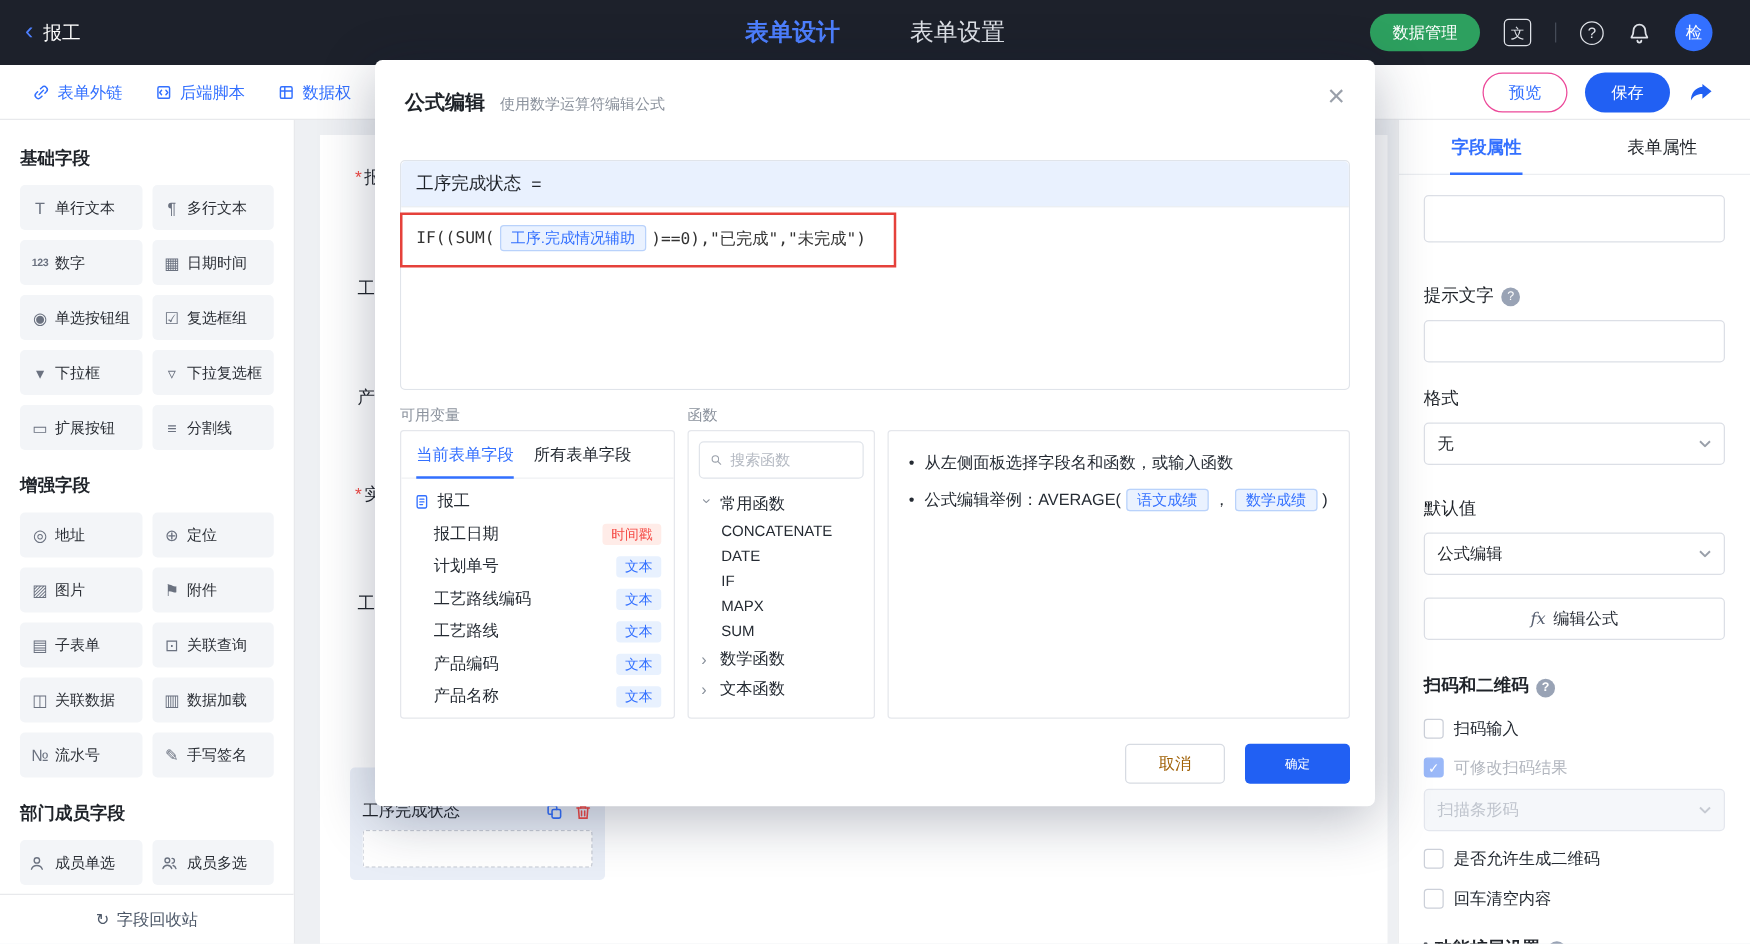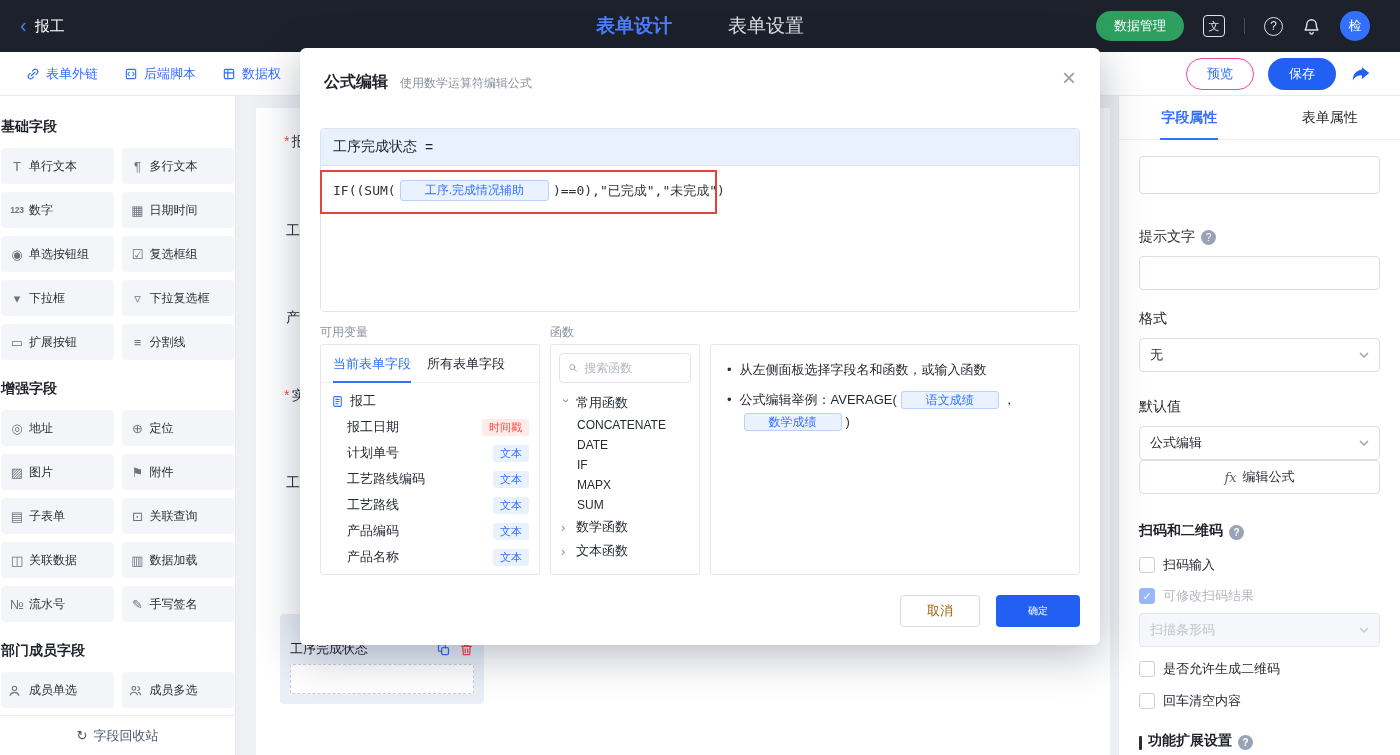--- a/index.html
+++ b/index.html
@@ -25,21 +25,21 @@
   
   .toolbar{position:absolute;left:0;top:52px;width:1400px;height:44px;background:#fff;border-bottom:1px solid #e8e9ec;display:flex;align-items:center}
   .tbar-left{display:flex;align-items:center;gap:26px;margin-left:26px}
   .tbar-link{display:flex;align-items:center;gap:6px;color:#3370ff;font-size:13px;cursor:pointer;white-space:nowrap}
   .tbar-right{margin-left:auto;display:flex;align-items:center;gap:14px;margin-right:28px}
   .btn-preview{width:68px;height:32px;border:1px solid #ec4899;border-radius:16px;background:#fff;color:#3370ff;font-size:13px;cursor:pointer;font-family:inherit}
   .btn-save{width:68px;height:32px;border:0;border-radius:16px;background:#2160f3;color:#fff;font-size:13px;cursor:pointer;font-family:inherit}
   .share-btn{cursor:pointer}
 
   
-  .sidebar{position:absolute;left:0;top:96px;width:236px;height:659px;background:#fff;border-right:1px solid #e8e9ec;padding:18px 1px;overflow:hidden}
+  .sidebar{position:absolute;left:0;top:96px;width:236px;height:659px;background:#fff;border-right:1px solid #e8e9ec;padding:18px 16px;overflow:hidden}
   .sb-title{font-size:14px;font-weight:700;color:#1f2329;margin:4px 0 12px}
   .sb-grid{display:grid;grid-template-columns:1fr 1fr;gap:8px;margin-bottom:20px}
   .sb-item{height:36px;background:#f3f5f8;border-radius:4px;display:flex;align-items:center;padding:0 7px;cursor:pointer;overflow:hidden}
   .sb-ico{width:18px;flex:none;color:#6b7280;font-size:13px;text-align:center;margin-right:3px;line-height:1}
   .sb-ico--sm{font-size:8.5px;font-weight:700;letter-spacing:-.3px}
   .sb-lbl{font-size:12px;color:#2b2f36;white-space:nowrap}
   .sb-recycle{position:absolute;left:0;bottom:0;width:100%;height:40px;background:#fff;border-top:1px solid #e8e9ec;display:flex;align-items:center;justify-content:center;gap:6px;color:#4e5969;font-size:13px;cursor:pointer}
 
   
   .canvas{position:absolute;left:236px;top:96px;width:882px;height:659px;background:#eef0f3}
@@ -79,21 +79,21 @@
   .modal{position:absolute;left:300px;top:48px;width:800px;height:597px;background:#fff;border-radius:6px;box-shadow:0 10px 44px rgba(15,25,55,.30);z-index:40}
   .m-head{display:flex;align-items:baseline;gap:12px;padding:24px 24px 14px}
   .m-title{font-size:16px;font-weight:700;color:#1f2329}
   .m-sub{font-size:12px;color:#8a919c}
   .m-close{position:absolute;right:24px;top:18px;font-size:24px;color:#9aa0aa;cursor:pointer;line-height:1}
   .m-formula-wrap{position:absolute;left:20px;top:80px;width:760px;border:1px solid #e0e4ea;border-radius:4px;overflow:visible}
   .m-name{height:36px;background:#e9f1fe;display:flex;align-items:center;gap:8px;padding:0 12px;font-size:14px;color:#1f2329;border-radius:4px 4px 0 0}
   .m-editor{position:relative;height:146px;background:#fff;border-top:1px solid #e0e4ea;border-radius:0 0 4px 4px}
   .red-box{position:absolute;left:-1px;top:4px;width:397px;height:44px;border:2px solid #e5413b;pointer-events:none;z-index:2}
   .m-line{padding:14px 12px;font-family:"DejaVu Sans Mono","Liberation Mono",monospace;font-size:13px;color:#333;display:flex;align-items:center;flex-wrap:wrap}
-  .chip{background:#eaf2ff;border:1px solid #b9d2fb;color:#3370ff;border-radius:3px;padding:1px 24px;margin:0 4px;font-size:12px;font-family:"Liberation Sans","DejaVu Sans",sans-serif;white-space:nowrap}
+  .chip{background:#eaf2ff;border:1px solid #b9d2fb;color:#3370ff;border-radius:3px;padding:1px 8px;margin:0 4px;font-size:12px;font-family:"Liberation Sans","DejaVu Sans",sans-serif;white-space:nowrap}
   .m-col-label{position:absolute;top:276px;font-size:12px;color:#8a919c}
   .m-panel{position:absolute;top:296px;height:231px;border:1px solid #e5e7ec;border-radius:3px;background:#fff;overflow:hidden}
   .m-vars{left:20px;width:220px}
   .m-funcs{left:250px;width:150px}
   .m-helpbox{left:410px;width:370px;padding:14px 16px;font-size:13px;color:#252b33;line-height:22px}
   .v-tabs{height:38px;display:flex;gap:16px;padding:0 12px;align-items:stretch;border-bottom:1px solid #f0f1f4}
   .v-tab{font-size:13px;color:#252b33;display:flex;align-items:center;position:relative;cursor:pointer;white-space:nowrap}
   .v-tab.active{color:#3370ff}
   .v-tab.active::after{content:"";position:absolute;left:0;right:0;bottom:-1px;height:2px;background:#3370ff}
   .v-root{display:flex;align-items:center;gap:6px;padding:9px 10px 4px;font-size:13px;color:#252b33}
@@ -355,21 +355,21 @@
 
     <div class="p-label" style="margin-top:26px">
         <span>默认值</span>
       </div>
     <div class="p-select" style="margin-top:10px">
       <span>公式编辑</span>
       <svg width="10" height="6" viewBox="0 0 10 6" fill="none" stroke="#9aa0aa" stroke-width="1.5">
           <path d="M1 1l4 4 4-4"></path>
         </svg>
     </div>
-    <button class="fx-btn" style="margin-top:0">
+    <button class="fx-btn" style="margin-top:18px">
       <span class="fx">fx</span>
       <span>编辑公式</span>
     </button>
 
     <div class="section-h" style="margin-top:28px">
       <span>扫码和二维码</span>
       <span class="help-dot">?</span>
     </div>
 
     <div class="p-check" style="margin-top:16px">

